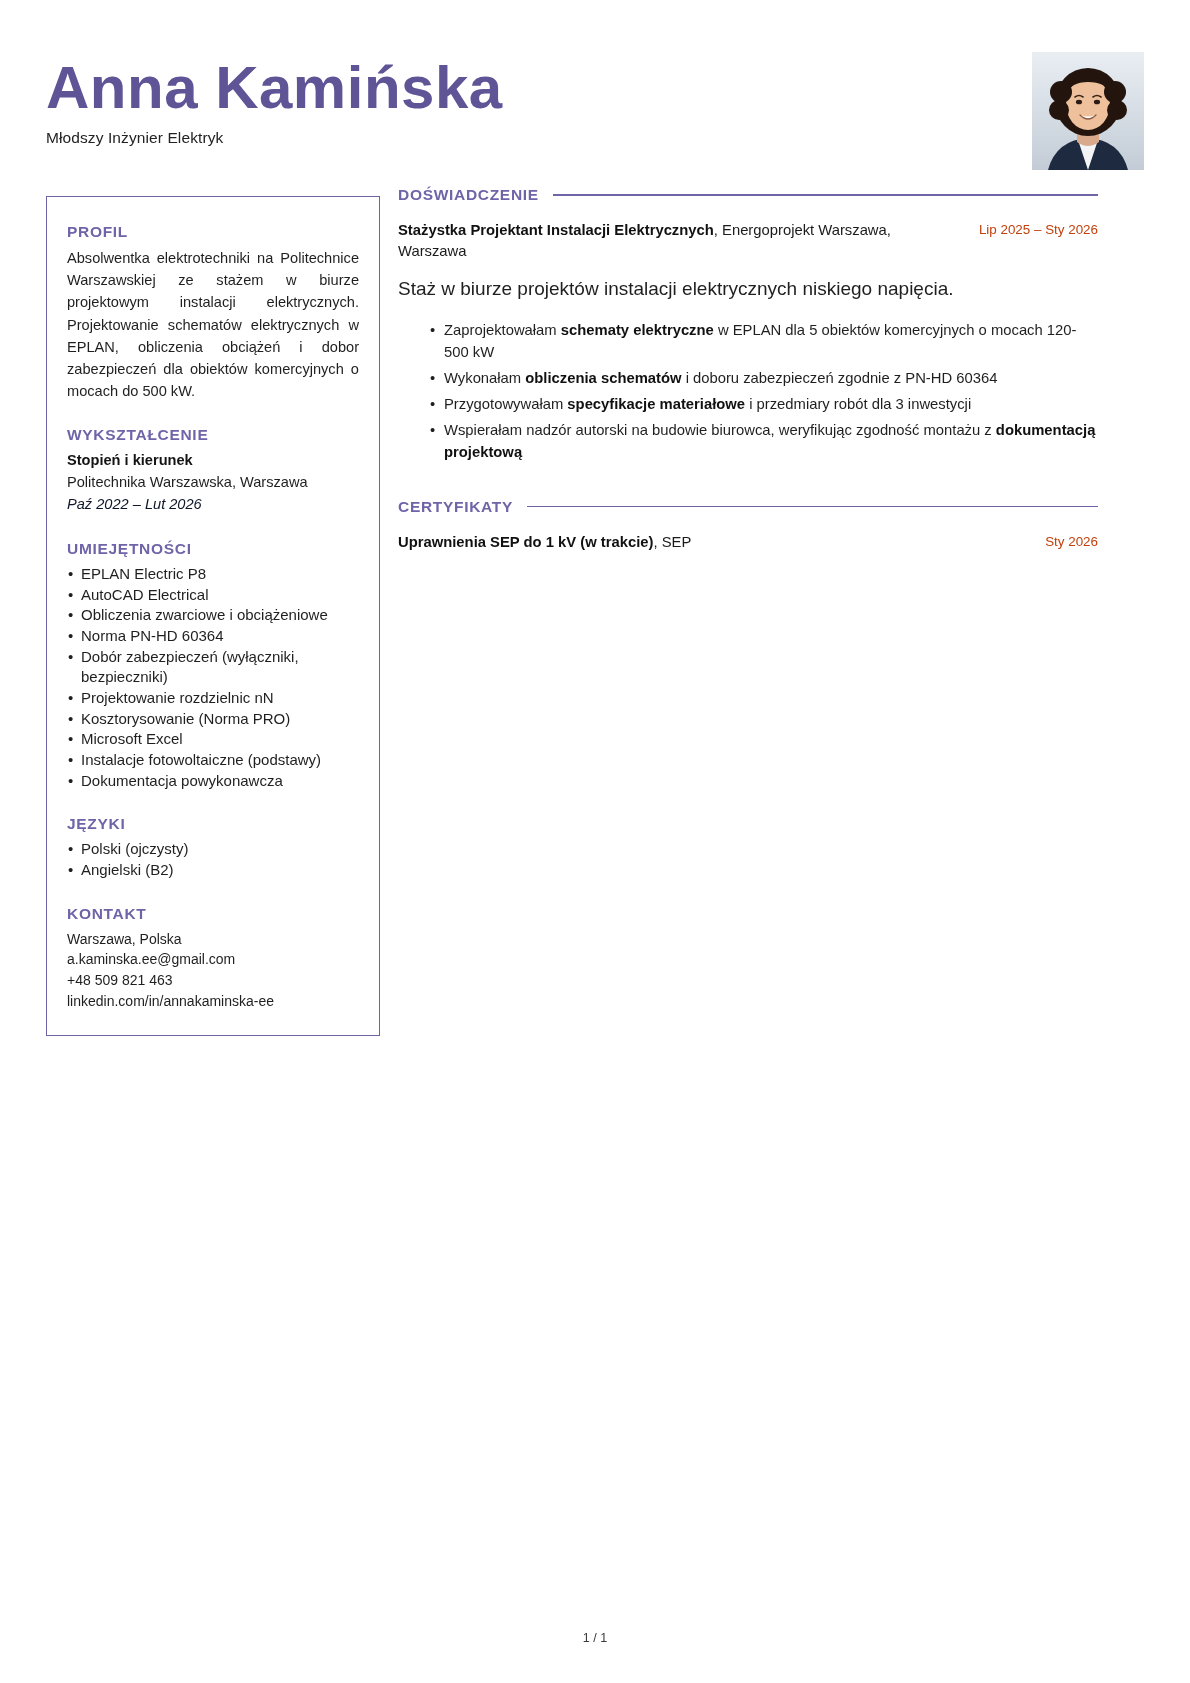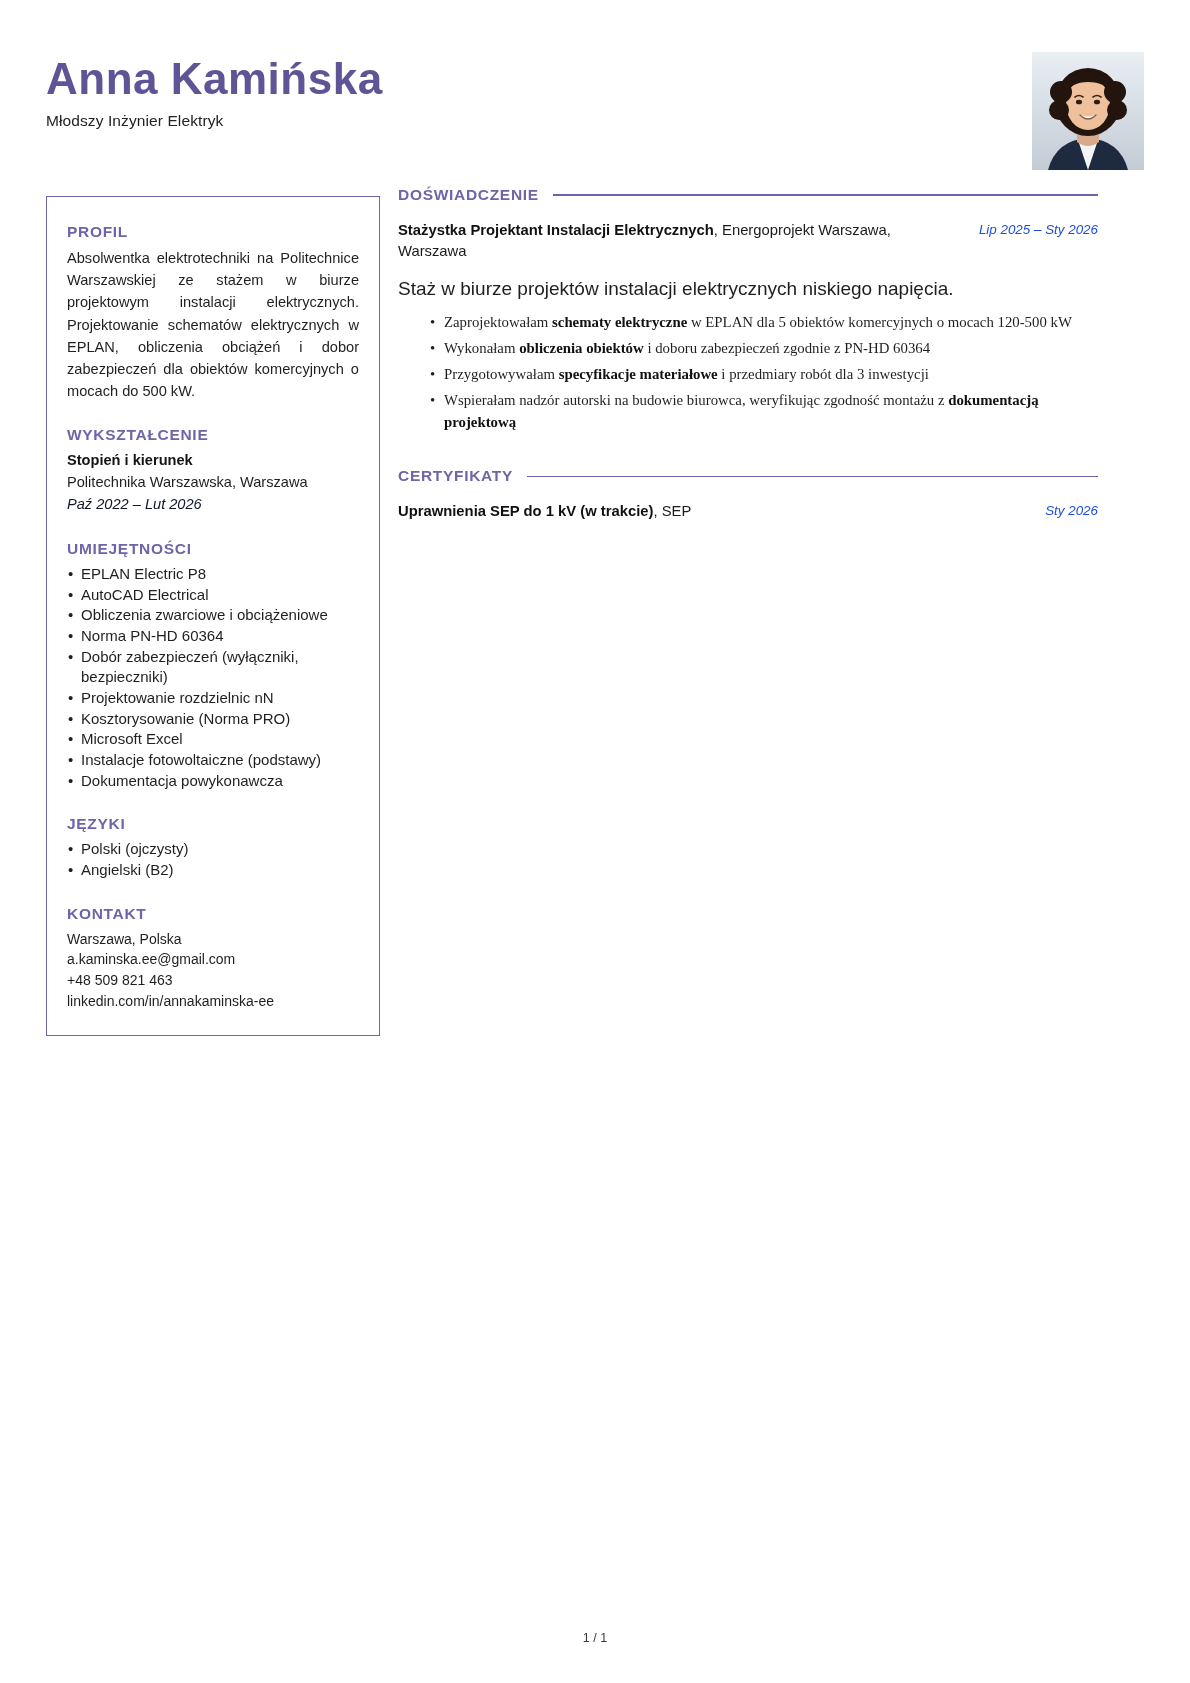--- a/index.html
+++ b/index.html
@@ -22,21 +22,21 @@
   }
 
   
   .header {
     position: absolute;
     left: 46px;
     top: 56px;
     width: 900px;
   }
   .name {
-    font-size: 44px;
+    font-size: 60px;
     font-weight: bold;
     color: #5f5496;
     letter-spacing: 0.5px;
     line-height: 1.05;
     margin: 0;
     white-space: nowrap;
   }
   .job-title {
     font-size: 15.5px;
     color: #222222;
@@ -159,36 +159,34 @@
   .entry-title {
     font-size: 14.8px;
     line-height: 1.42;
     color: #1b1b1b;
     flex: 1;
     max-width: 520px;
   }
   .entry-title b { font-weight: bold; color: #111111; }
   .entry-date {
     font-size: 13.4px;
-    font-style: italic;
-    color: #1d4ed8;
+    color: #c2410c;
     white-space: nowrap;
     padding-top: 2px;
   }
   .entry-sub {
     font-size: 19px;
     line-height: 1.45;
     color: #1f1f1f;
     margin-top: 13px;
   }
   ul.bullets {
-    margin: 8px 0 0 0;
+    margin: 16px 0 0 0;
     padding: 0 0 0 32px;
     list-style: none;
-    font-family: Liberation Serif, serif;
   }
   ul.bullets li {
     font-size: 14.8px;
     line-height: 1.5;
     color: #1f1f1f;
     position: relative;
     padding-left: 14px;
     margin-bottom: 4px;
   }
   ul.bullets li::before {
@@ -317,21 +315,21 @@
       <div class="entry">
         <div class="entry-top">
           <div class="entry-title">
             <b>Stażystka Projektant Instalacji Elektrycznych</b><span>, Energoprojekt Warszawa, Warszawa</span>
           </div>
           <div class="entry-date">Lip 2025 – Sty 2026</div>
         </div>
         <div class="entry-sub">Staż w biurze projektów instalacji elektrycznych niskiego napięcia.</div>
         <ul class="bullets">
           <li><span>Zaprojektowałam </span><b>schematy elektryczne</b><span> w EPLAN dla 5 obiektów komercyjnych o mocach 120-500 kW</span></li>
-          <li><span>Wykonałam </span><b>obliczenia obiektów</b><span> i doboru zabezpieczeń zgodnie z PN-HD 60364</span></li>
+          <li><span>Wykonałam </span><b>obliczenia schematów</b><span> i doboru zabezpieczeń zgodnie z PN-HD 60364</span></li>
           <li><span>Przygotowywałam </span><b>specyfikacje materiałowe</b><span> i przedmiary robót dla 3 inwestycji</span></li>
           <li><span>Wspierałam nadzór autorski na budowie biurowca, weryfikując zgodność montażu z </span><b>dokumentacją projektową</b><span></span></li>
         </ul>
       </div>
     </div>
 
     <div class="cert-section">
       <div class="sec-head">
         <div class="sec-head-title">CERTYFIKATY</div>
         <div class="sec-head-rule"></div>

